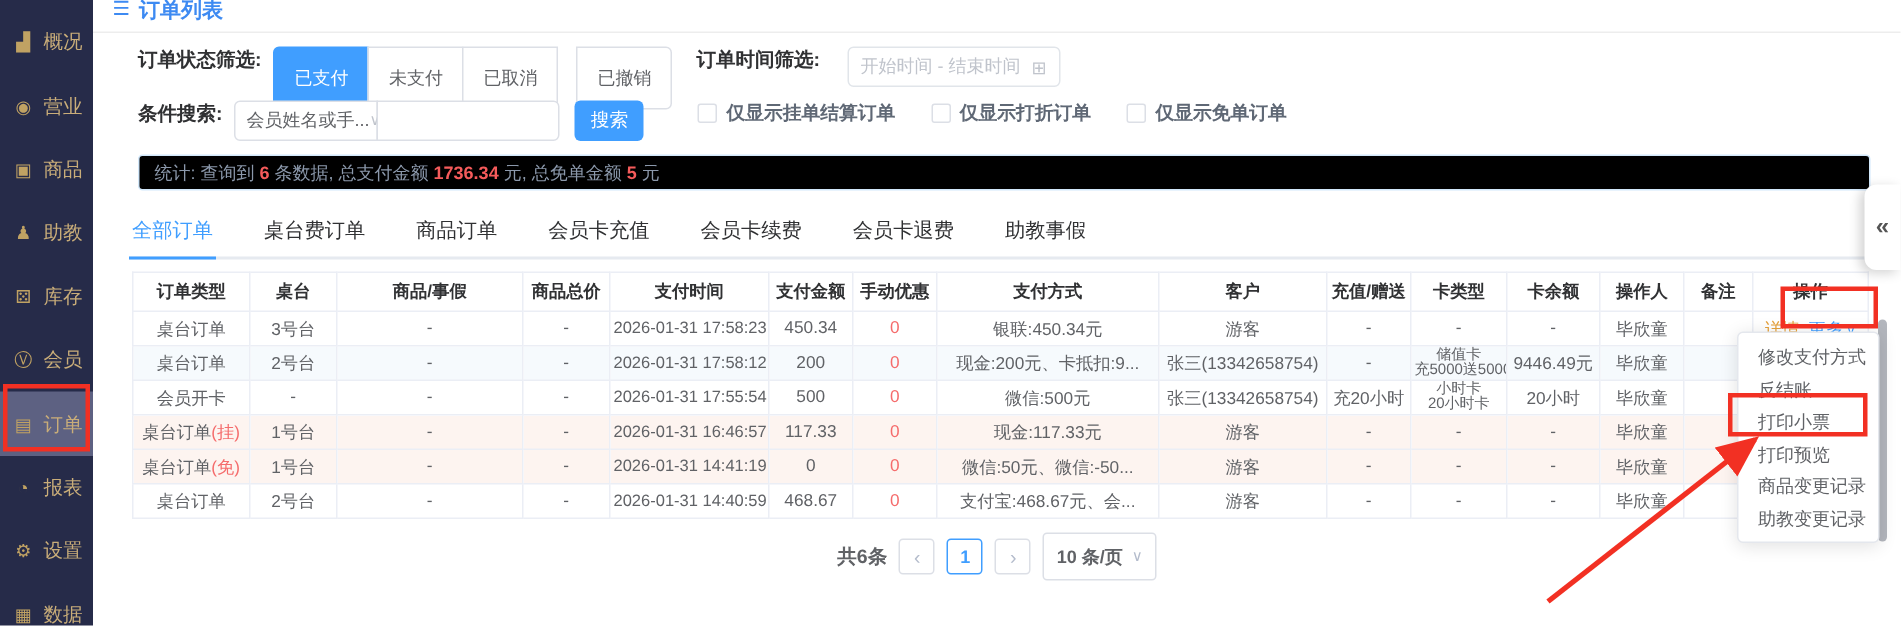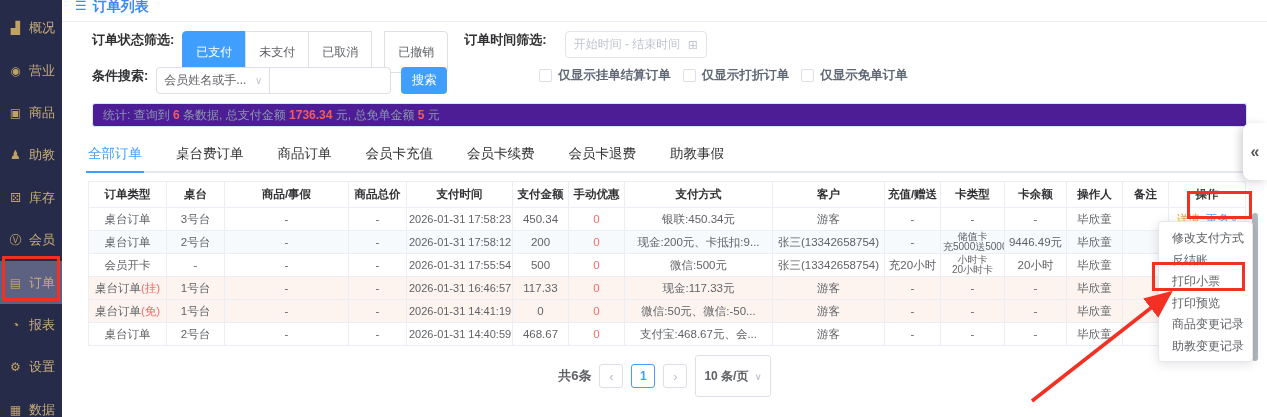--- a/index.html
+++ b/index.html
@@ -33,35 +33,35 @@
   .status-group .gbtn { width:64px; }
   .time-group .gbtn { padding:0 9px; }
   button.gbtn:first-of-type { border-radius:4px 0 0 4px; margin-left:0; }
   button.gbtn:last-of-type { border-radius:0 4px 4px 0;margin-left:12px; }
   .gbtn.active { background:#409eff; border-color:#409eff; color:#fff; }
   .time-label { margin-left:16px; }
   .date-range { width:142px; height:27px; border:1px solid #e1e5ea; border-radius:4px;
     display:flex; align-items:center; justify-content:space-between; padding:0 8px;
     margin-left:10px; color:#c0c4cc; font-size:12px; background:#fff; cursor:pointer; white-space:nowrap; }
   .cal-icon { color:#c0c4cc; font-size:12px; }
-  .search-select { width:114px; height:27px; border:1px solid #dcdfe6; border-radius:4px 0 0 4px;
+  .search-select { width:96px; height:27px; border:1px solid #dcdfe6; border-radius:4px 0 0 4px;
     display:flex; align-items:center; justify-content:space-between; padding:0 7px;
     color:#606266; font-size:12px; cursor:pointer; background:#fff; white-space:nowrap; }
   .sel-caret { color:#c0c4cc; font-size:10px; }
   .search-input { width:122px; height:27px; border:1px solid #dcdfe6; margin-left:-1px;
     border-radius:0 4px 4px 0; font-size:12px; padding:0 6px; outline:none; }
   .search-btn { width:46px; height:27px; background:#409eff; color:#fff; font-size:12.5px;
     border:none; border-radius:4px; margin-left:10px; cursor:pointer;
     font-family:"Liberation Sans","DejaVu Sans",sans-serif; }
-  .checks { display:flex; gap:12px; margin-left:92px; align-items:center; }
+  .checks { display:flex; gap:24px; margin-left:36px; align-items:center; }
   .check { display:flex; align-items:center; gap:6px; font-size:12.5px; font-weight:bold;
     color:#5f6875; cursor:pointer; white-space:nowrap; }
   .checkbox { width:13px; height:13px; border:1px solid #dcdfe6; border-radius:2px; background:#fff; flex:none; }
 
-  .stats { margin:0 20px 0 30px; background:#4c1d95; border:1px solid #d2e8fb; border-radius:3px;
+  .stats { margin:0 20px 0 30px; background:#000000; border:1px solid #d2e8fb; border-radius:3px;
     height:24px; display:flex; align-items:center; padding-left:10px; font-size:12px; color:#8b98ab; white-space:pre; }
   .stats .num { color:#f55b5b; font-weight:bold; }
 
   .tabs { margin:9px 22px 0 24px; display:flex; gap:30px; border-bottom:2px solid #e6eaf0; height:37px; }
   .tab { font-size:13.5px; color:#303133; display:flex; align-items:center; cursor:pointer;
     position:relative; padding:0 2px; white-space:nowrap; }
   .tab.active { color:#409eff; }
   .tab.active::after { content:""; position:absolute; left:0; right:0; bottom:-2px; height:2px; background:#409eff; }
 
   .table-wrap { margin:8px 22px 0 26px; }
@@ -78,21 +78,21 @@
   .link-detail { color:#e6a23c; cursor:pointer; margin-right:6px; }
   .link-more { color:#409eff; cursor:pointer; }
   .caret { color:#409eff; font-size:9px; margin-left:2px; }
 
   .pagination { display:flex; align-items:center; justify-content:center; gap:8px;
     margin-top:9px; font-size:13px; color:#606266; }
   .pg-total { font-weight:bold; }
   .pg-btn { width:24px; height:24px; border:1px solid #dcdfe6; border-radius:3px; display:flex;
     align-items:center; justify-content:center; color:#b4bccc; background:#fff; cursor:pointer; font-size:13px; }
   .pg-page { border-color:#409eff; color:#409eff; font-weight:bold; font-size:12px; }
-  .pg-size { height:42px; border:1px solid #dcdfe6; border-radius:3px; display:flex; align-items:center;
+  .pg-size { height:32px; border:1px solid #dcdfe6; border-radius:3px; display:flex; align-items:center;
     gap:6px; padding:0 8px; font-size:12px; font-weight:bold; color:#606266; cursor:pointer; white-space:nowrap; }
   .caret2 { color:#b4bccc; font-size:10px; font-weight:normal; }
 
   
   .collapse-tab { position:absolute; left:1243px; top:123px; width:24px; height:57px; background:#fff;
     border-radius:8px 0 0 8px; box-shadow:-3px 2px 8px rgba(0,0,0,.18); display:flex; align-items:center;
     justify-content:center; color:#555; font-size:16px; font-weight:bold; cursor:pointer; z-index:5; }
   .scroll-thumb { position:absolute; left:1252px; top:213px; width:6px; height:148px;
     background:#b3b6bd; border-radius:3px; z-index:6; cursor:pointer; }
   .dropdown { position:absolute; left:1158px; top:221px; width:95px; height:141px; background:#fff;

